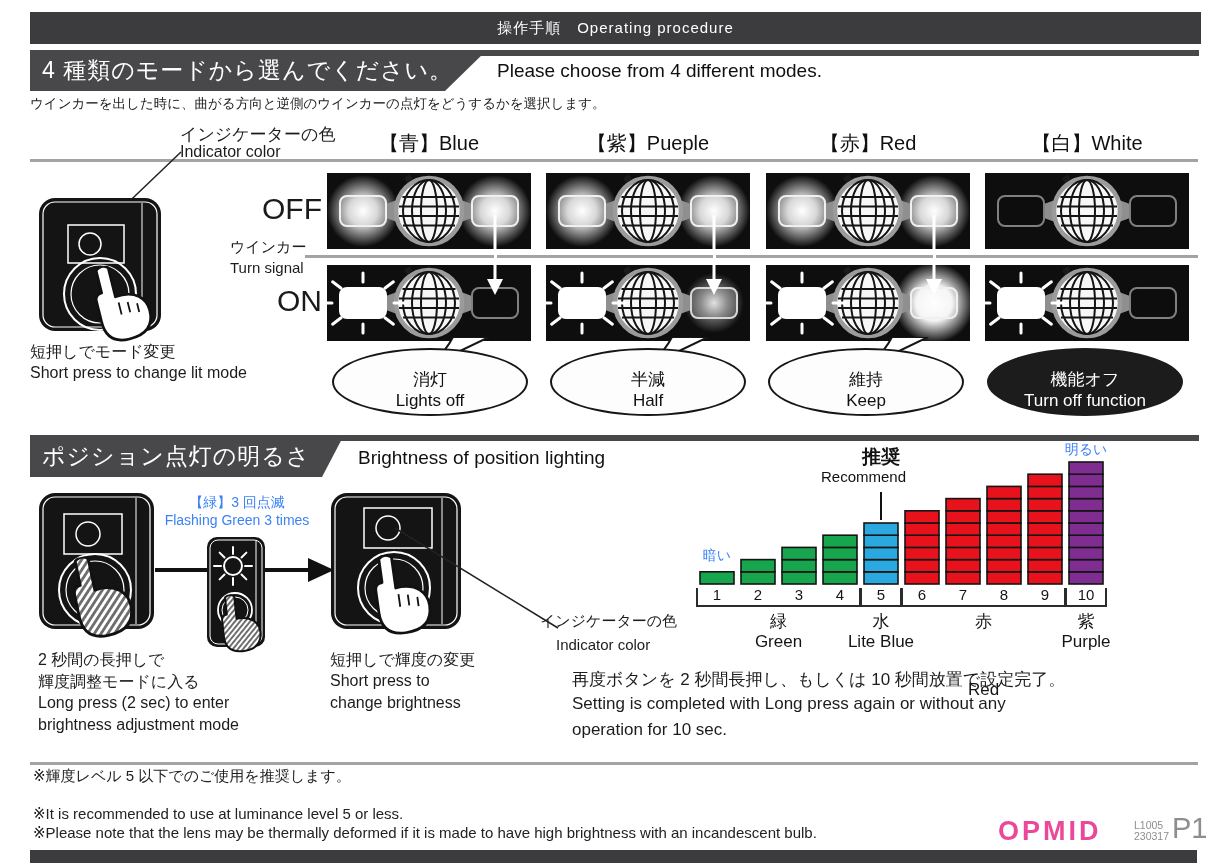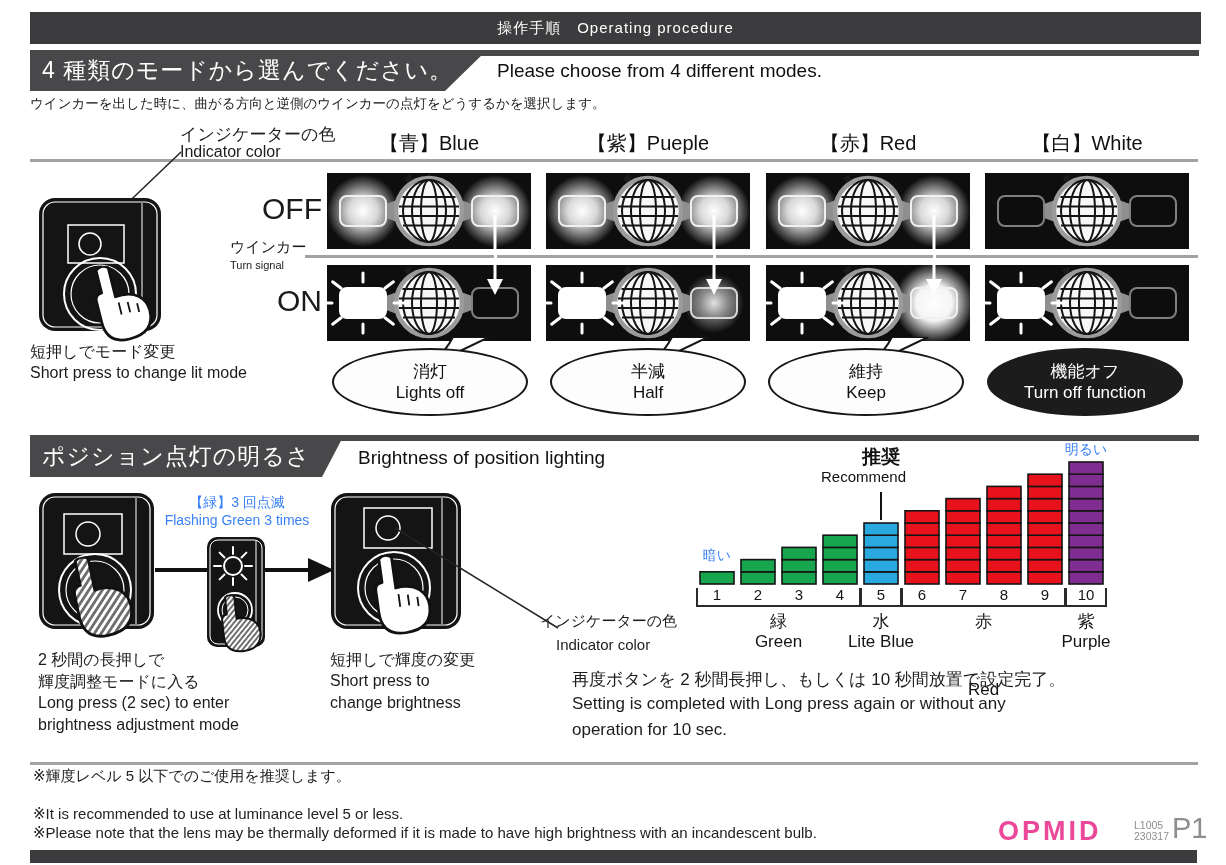--- a/index.html
+++ b/index.html
@@ -19,21 +19,21 @@
           clip-path:polygon(0 0,100% 0,calc(100% - 22px) 100%,0 100%);}
   .entitle{font-size:19px;color:#101010;}
   .rule{position:absolute;height:3px;background:#a3a3a3;}
   .jptext{color:#1c1c1c;}
   .panel{position:absolute;width:204px;height:76px;}
   .mode-label{position:absolute;top:130px;width:204px;text-align:center;font-size:20px;color:#101010;}
   .rowlabel{position:absolute;width:112px;text-align:right;font-size:30px;color:#1a1a1a;}
   .gapline{position:absolute;width:3px;height:22px;background:#fff;}
   .bubble{position:absolute;top:348px;width:196px;height:68px;border-radius:50%;
           background:#fdfdfd;border:2px solid #161616;text-align:center;box-sizing:border-box;}
-  .bubble .b-jp{display:block;margin-top:10px;font-size:17px;}
+  .bubble .b-jp{display:block;margin-top:18px;font-size:17px;}
   .bubble .b-en{display:block;font-size:17px;}
   .bubble.dark{background:#1c1c1c;border-color:#1c1c1c;color:#fff;}
   .cap{position:absolute;font-size:16px;color:#1c1c1c;}
   .small14{font-size:14px;color:#3b82f6;}
   .chart-num{position:absolute;top:586px;width:34px;text-align:center;font-size:15px;color:#151515;}
   .grp-jp{position:absolute;top:610px;width:140px;text-align:center;font-size:17px;color:#151515;}
   .grp-en{position:absolute;top:632px;width:140px;text-align:center;font-size:17px;color:#151515;}
   #logo{left:998px;top:816px;font-size:27px;font-weight:bold;letter-spacing:3px;color:#ec4899;}
   #codes{left:1134px;top:820px;font-size:10.5px;line-height:11px;color:#8e8e8e;}
   #pageno{left:1172px;top:812px;font-size:29px;color:#8e8e8e;}
@@ -100,21 +100,21 @@
     <circle cx="62" cy="97" r="29" fill="none" stroke="#fff" stroke-width="1.2"></circle>
   </svg>
   <svg class="abs" style="left:80px;top:272px;transform:rotate(-14deg);transform-origin:0 0" width="62" height="84" viewBox="0 0 70 95">
     <path d="M18 3 q7 -6 14 0 l0 34 q16 -2 26 6 q8 7 8 18 q0 26 -30 26 q-26 0 -26 -26 l0 -24 q0 -8 8 -8 z" fill="#fff" stroke="#111" stroke-width="3" stroke-linejoin="round"></path>
     <path d="M34 44 v14 M44 46 v12 M54 50 v10" stroke="#111" stroke-width="2" fill="none"></path>
   </svg>
 
   <div class="rowlabel" style="left:210px;top:192px">OFF</div>
   <div class="rowlabel" style="left:210px;top:284px">ON</div>
   <div class="abs jptext" style="left:230px;top:238px;font-size:15px">ウインカー</div>
-  <div class="abs jptext" style="left:230px;top:259px;font-size:11px">Turn signal</div>
+  <div class="abs jptext" style="left:230px;top:259px;font-size:15px">Turn signal</div>
 
   <div class="mode-label" style="left:327px">【青】Blue</div>
   <div class="mode-label" style="left:546px">【紫】Pueple</div>
   <div class="mode-label" style="left:766px">【赤】Red</div>
   <div class="mode-label" style="left:985px">【白】White</div>
 
   <div id="panels">
       <div class="gapline" style="left: 493.5px; top: 246px;"></div>
       <div class="panel" style="left: 327px; top: 173px;"><svg width="204" height="76" viewBox="0 0 204 76">
           <rect width="204" height="76" fill="#0e0e0e"></rect>

